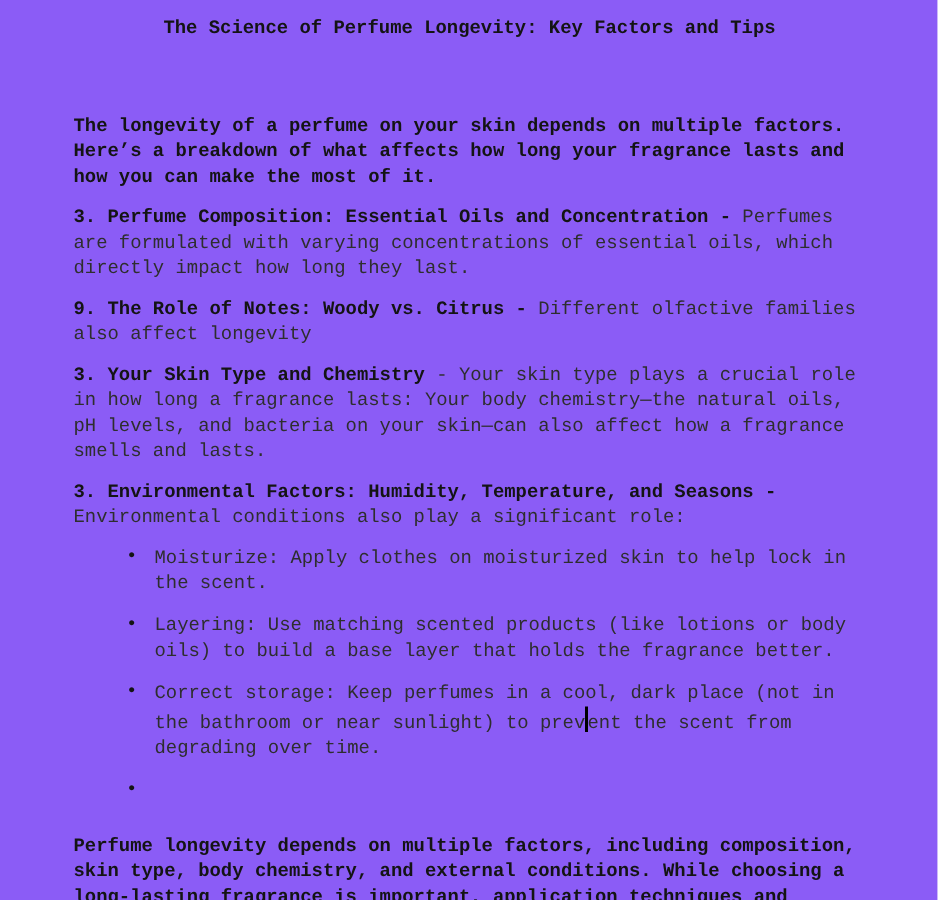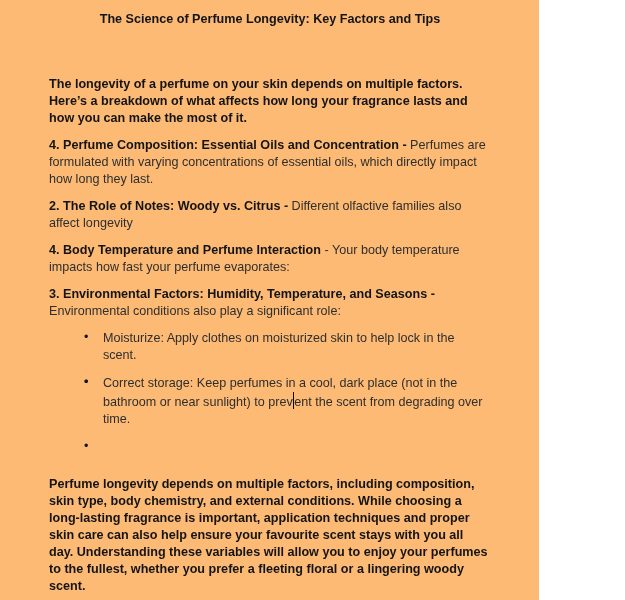--- a/index.html
+++ b/index.html
@@ -2,26 +2,26 @@
 <html><head>
 <meta charset="utf-8">
 <style>
   html, body {
     margin: 0;
     padding: 0;
     background: #ffffff;
   }
   .page {
     position: relative;
-    width: 539px;
+    width: 625px;
     height: 600px;
     box-sizing: border-box;
-    background: #fdba74;
+    background: #8b5cf6;
     padding: 11px 48px 0 49px;
-    font-family: Liberation Sans, sans-serif;
+    font-family: Liberation Mono, monospace;
     font-size: 12.6px;
     line-height: 17px;
     color: #2e2e2e;
     overflow: hidden;
   }
   .doc-title {
     font-size: 12.6px;
     font-weight: 700;
     color: #141414;
     text-align: center;
@@ -69,44 +69,44 @@
 </head>
 <body>
 
 <div class="page">
 
   <h1 class="doc-title">The Science of Perfume Longevity: Key Factors and Tips</h1>
 
   <p class="para bold-para">The longevity of a perfume on your skin depends on multiple factors. Here’s a breakdown of what affects how long your fragrance lasts and how you can make the most of it.</p>
 
   <p class="para">
-    <b>4. Perfume Composition: Essential Oils and Concentration -</b><span> Perfumes are formulated with varying concentrations of essential oils, which directly impact how long they last.</span>
+    <b>3. Perfume Composition: Essential Oils and Concentration -</b><span> Perfumes are formulated with varying concentrations of essential oils, which directly impact how long they last.</span>
   </p>
 
   <p class="para">
-    <b>2. The Role of Notes: Woody vs. Citrus -</b><span> Different olfactive families also affect longevity</span>
+    <b>9. The Role of Notes: Woody vs. Citrus -</b><span> Different olfactive families also affect longevity</span>
   </p>
 
+  <p class="para">
+    <b>3. Your Skin Type and Chemistry</b><span> - Your skin type plays a crucial role in how long a fragrance lasts: Your body chemistry—the natural oils, pH levels, and bacteria on your skin—can also affect how a fragrance smells and lasts.</span>
+  </p>
 
-  <p class="para">
-    <b>4. Body Temperature and Perfume Interaction</b><span> - Your body temperature impacts how fast your perfume evaporates:</span>
-  </p>
 
 
   <p class="para">
     <b>3. Environmental Factors: Humidity, Temperature, and Seasons -</b><span> Environmental conditions also play a significant role:</span>
   </p>
 
 
   <ul class="bullets">
     <li>
       <span class="bullet-marker">•</span><span>Moisturize: Apply clothes on moisturized skin to help lock in the scent.</span>
     </li>
     <li>
-      <span class="bullet-marker">•</span>
+      <span class="bullet-marker">•</span><span>Layering: Use matching scented products (like lotions or body oils) to build a base layer that holds the fragrance better.</span>
     </li>
     <li>
       <span class="bullet-marker">•</span><span>Correct storage: Keep perfumes in a cool, dark place (not in the bathroom or near sunlight) to prev</span><span class="caret"></span><span>ent the scent from degrading over time.</span>
     </li>
     <li>
       <span class="bullet-marker">•</span>
     </li>
   </ul>
 
   <p class="para bold-para conclusion">Perfume longevity depends on multiple factors, including composition, skin type, body chemistry, and external conditions. While choosing a long-lasting fragrance is important, application techniques and proper skin care can also help ensure your favourite scent stays with you all day. Understanding these variables will allow you to enjoy your perfumes to the fullest, whether you prefer a fleeting floral or a lingering woody scent.</p>

